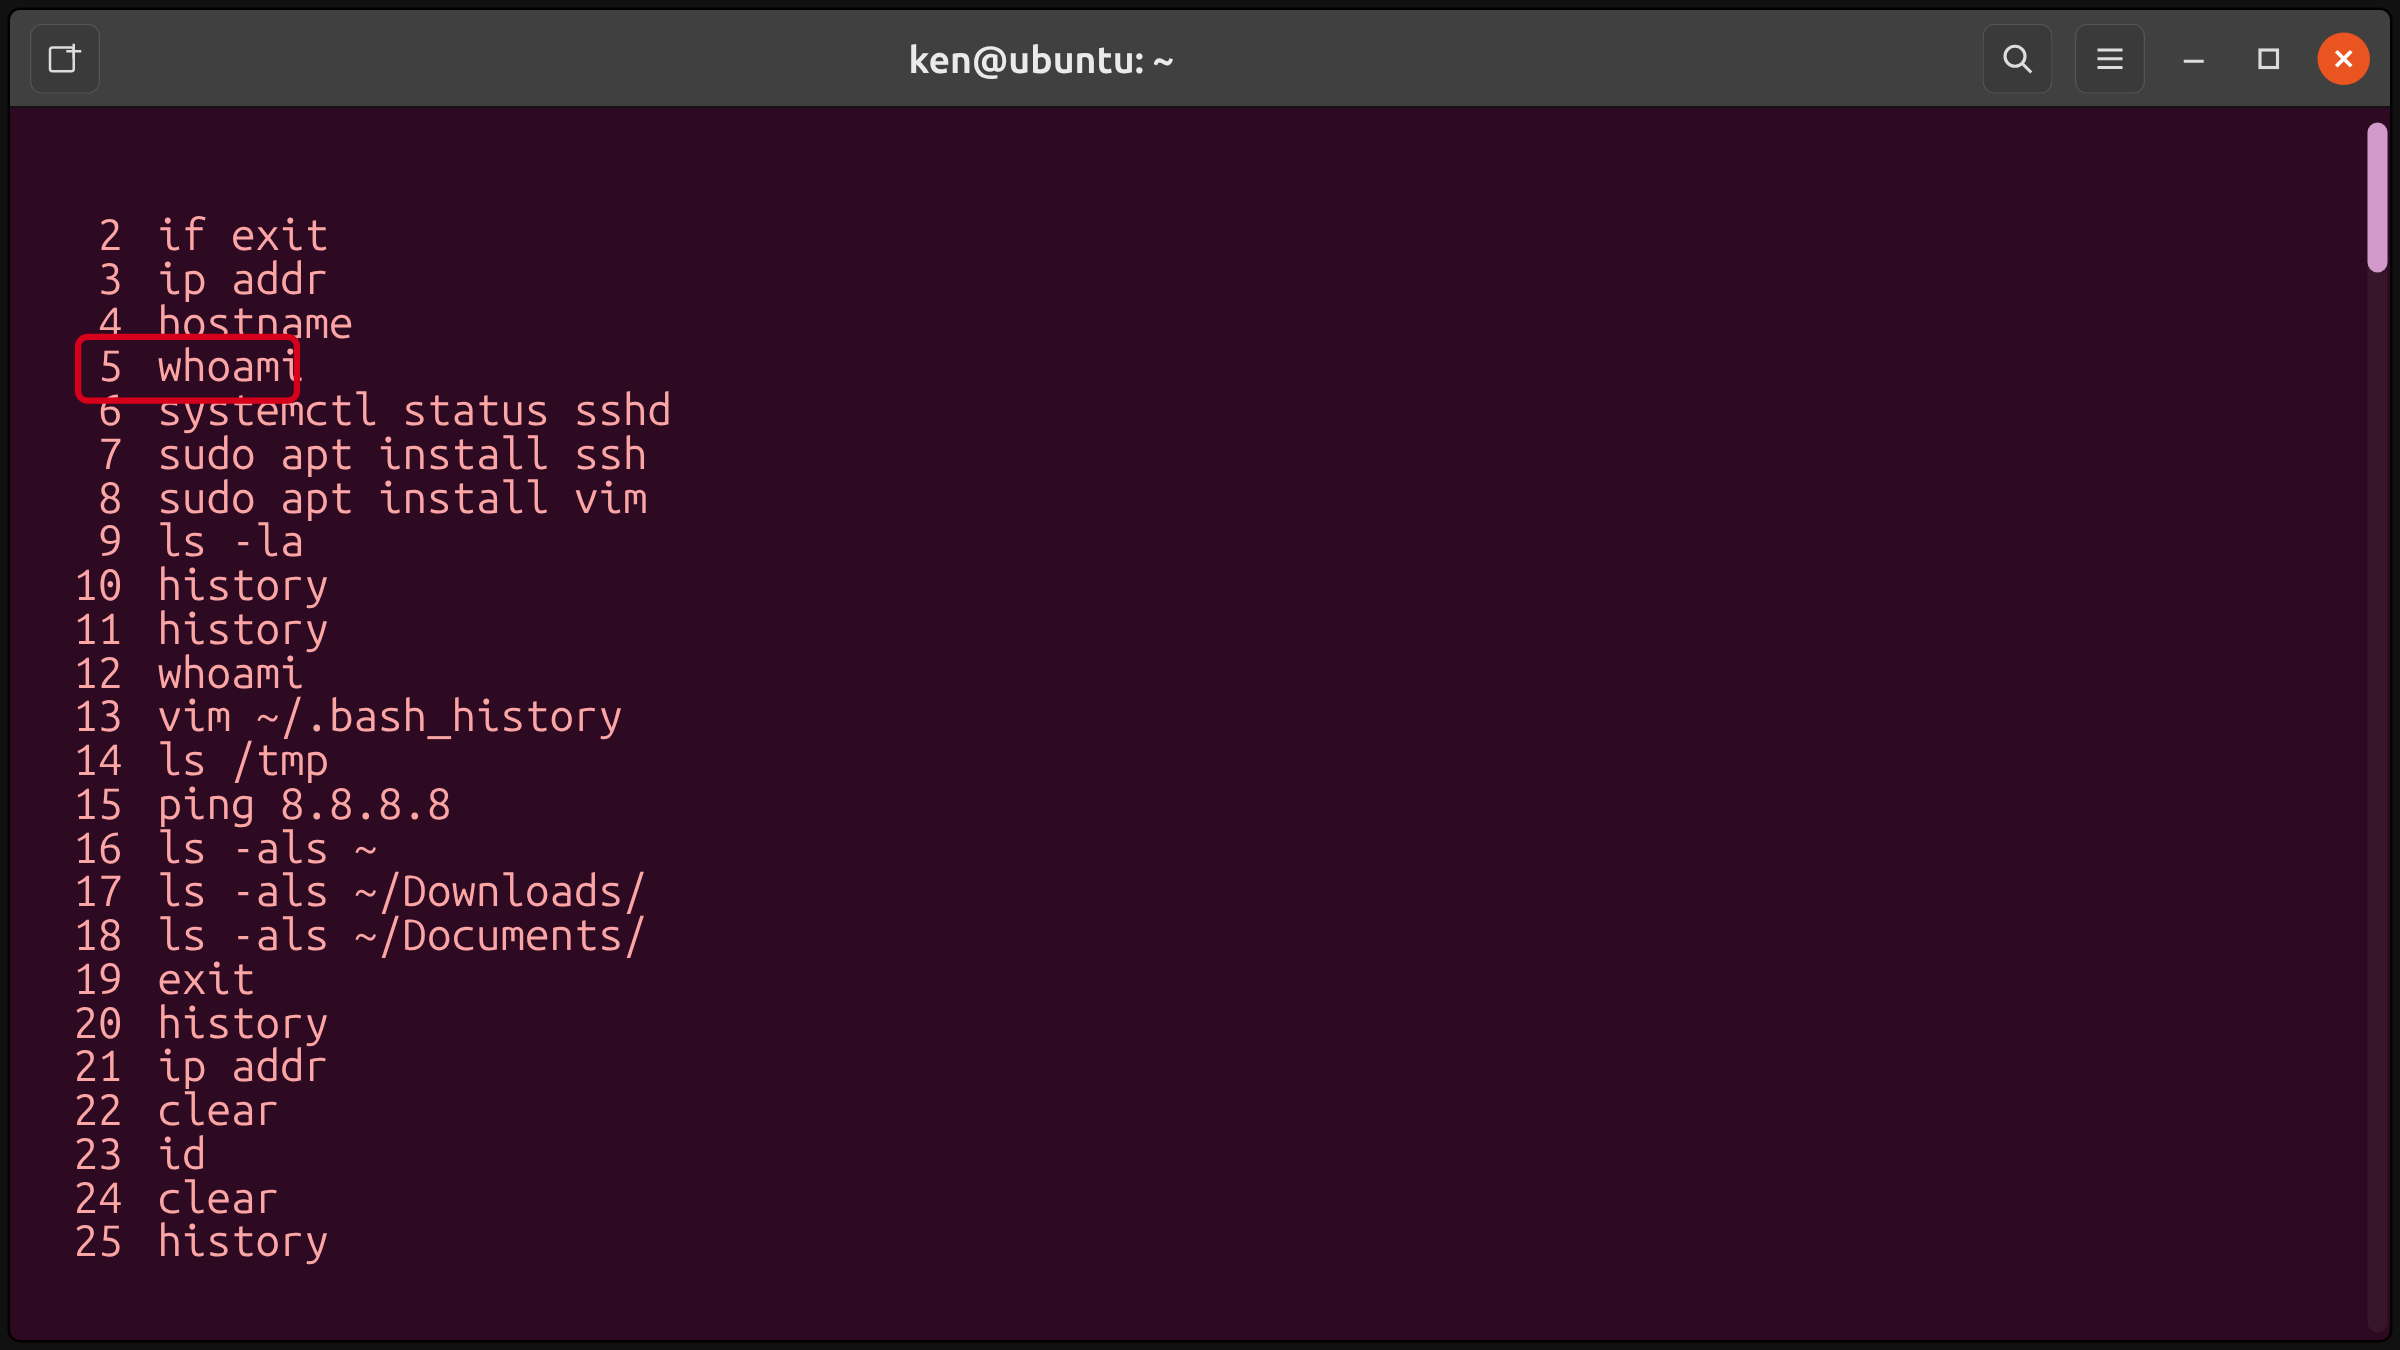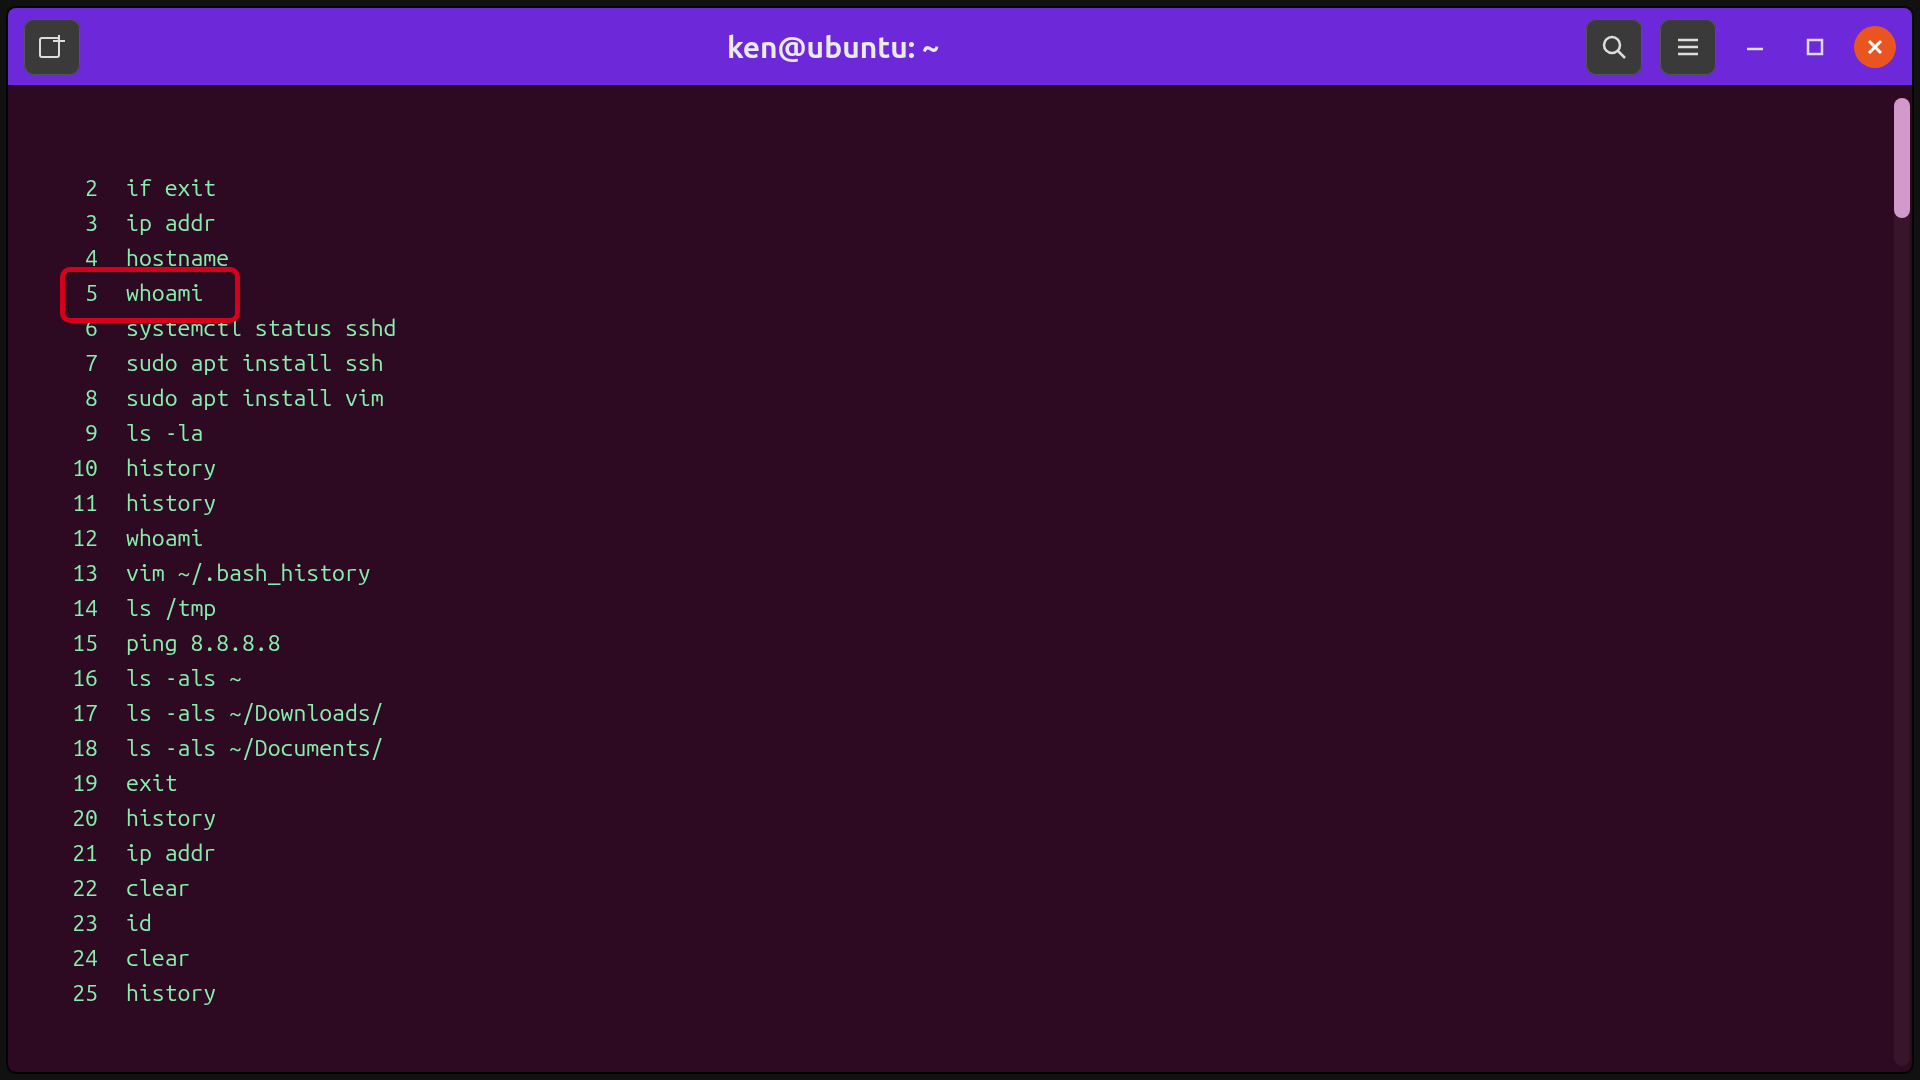--- a/index.html
+++ b/index.html
@@ -18,21 +18,21 @@
     width: 1908px;
     height: 1068px;
     background: #2d0922;
     border: 2px solid #000;
     border-radius: 10px;
     overflow: hidden;
     box-sizing: border-box;
   }
   .titlebar {
     height: 78px;
-    background: #6d28d9;
+    background: #404040;
     display: flex;
     align-items: center;
     justify-content: space-between;
     padding: 0 16px;
     border-bottom: 1px solid #000;
     box-sizing: border-box;
   }
   .titlebar-left, .titlebar-right {
     display: flex;
     align-items: center;
@@ -67,23 +67,23 @@
   }
   .win-btn.minimize, .win-btn.maximize { background: transparent; }
   .win-btn.close { background: #e95420; }
   .win-btn svg { display:block; }
 
   .terminal-body {
     position: relative;
     box-sizing: border-box;
     padding: 14px 0 0 0;
     height: calc(100% - 78px);
-    font-size: 23px;
+    font-size: 35px;
     line-height: 35px;
-    color: #86efac;
+    color: #fca5a5;
     white-space: pre;
   }
   .line { height: 35px; }
   .num {
     display: inline-block;
     width: 90px;
     text-align: right;
   }
   .cmd { display:inline-block; margin-left: 28px; }
   .scrollbar {

